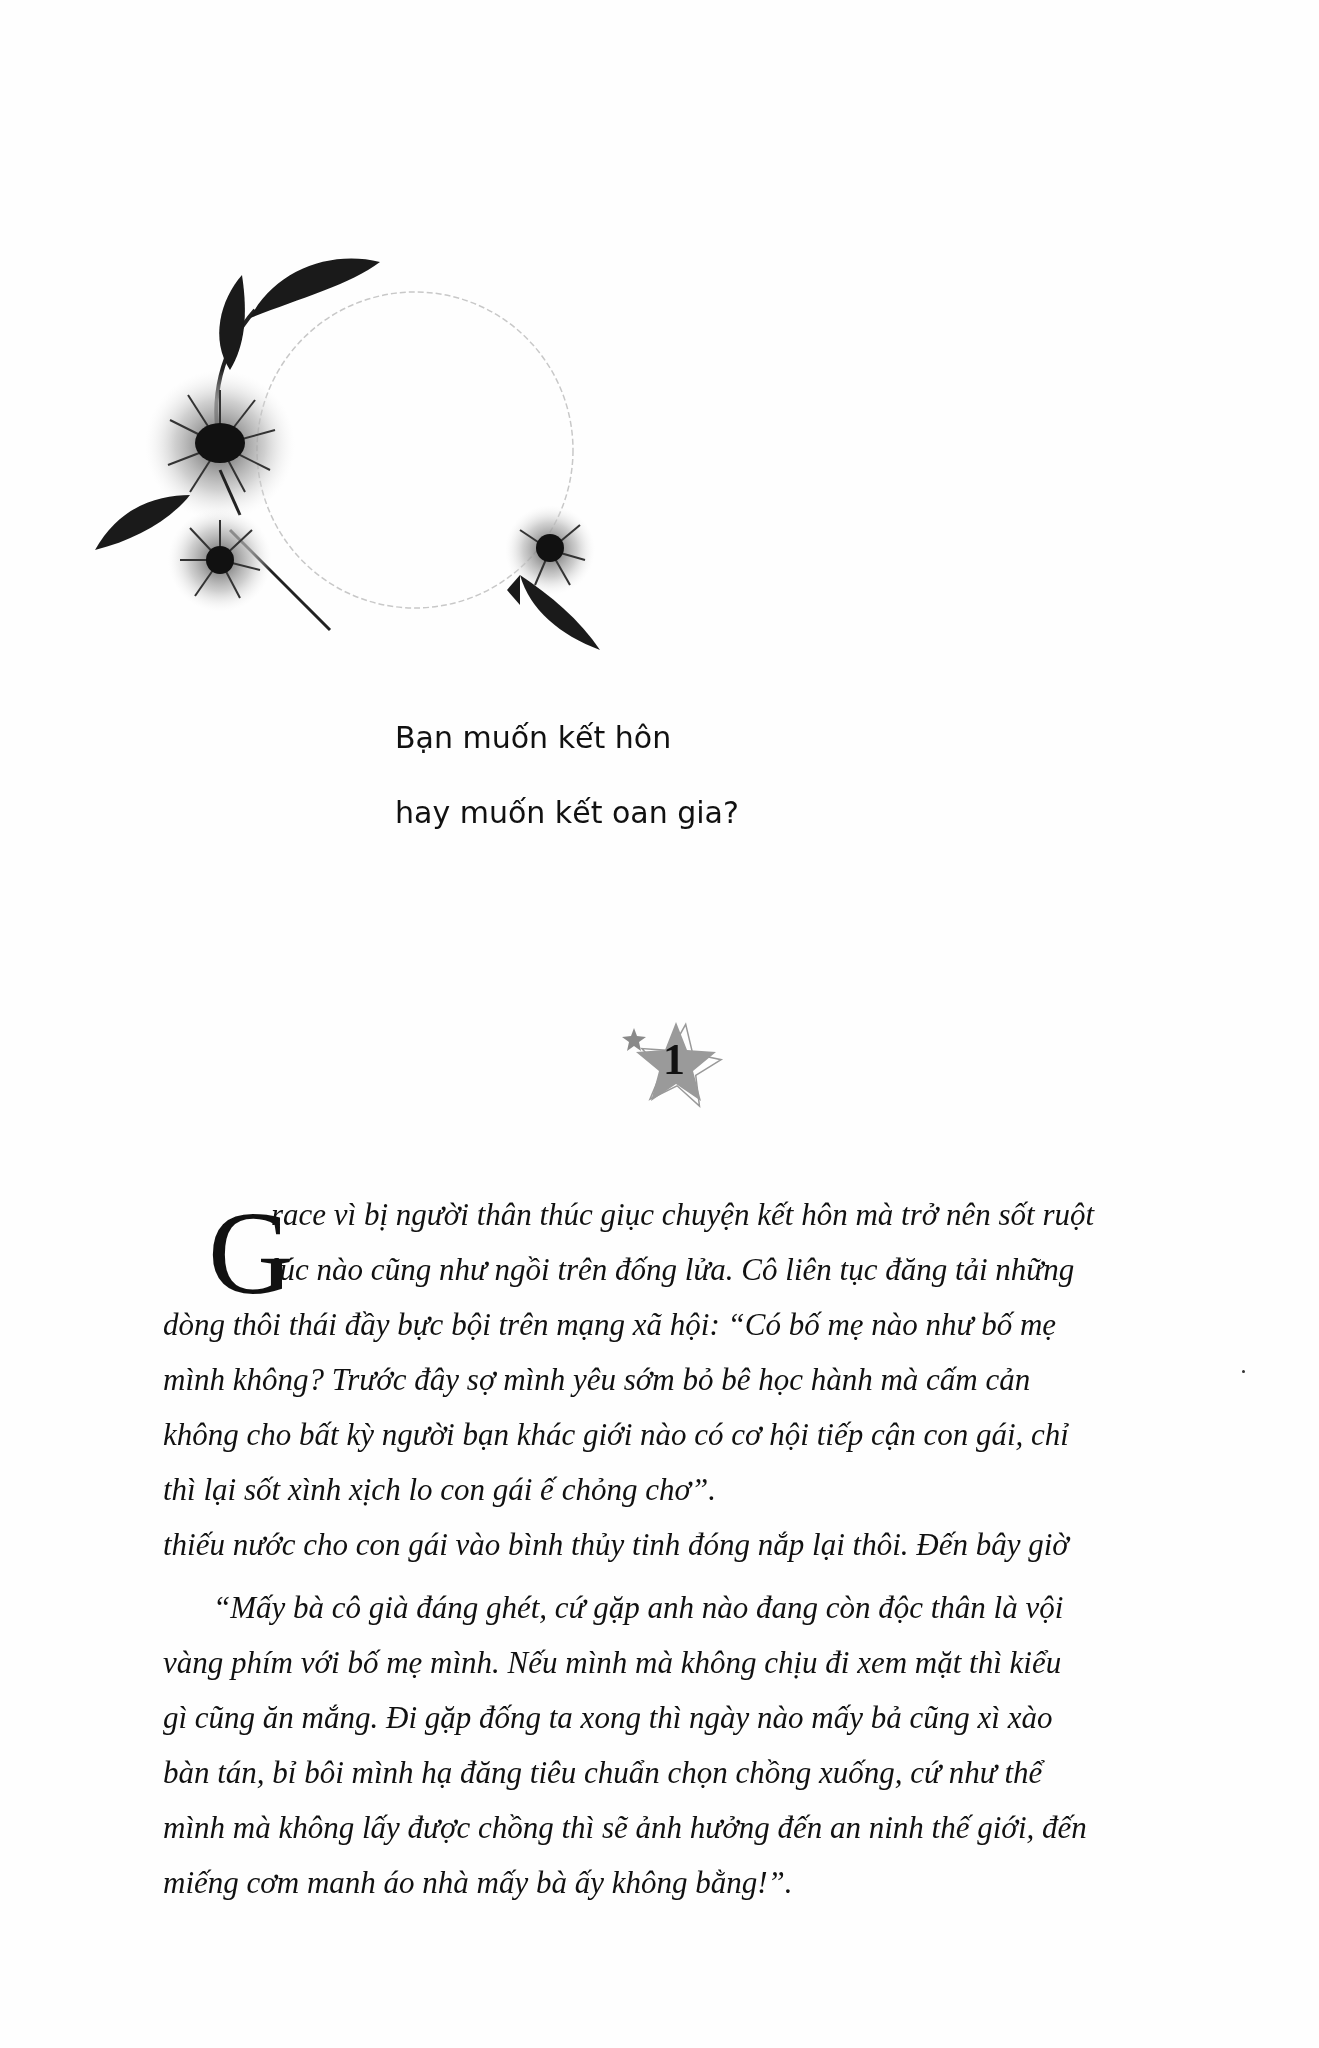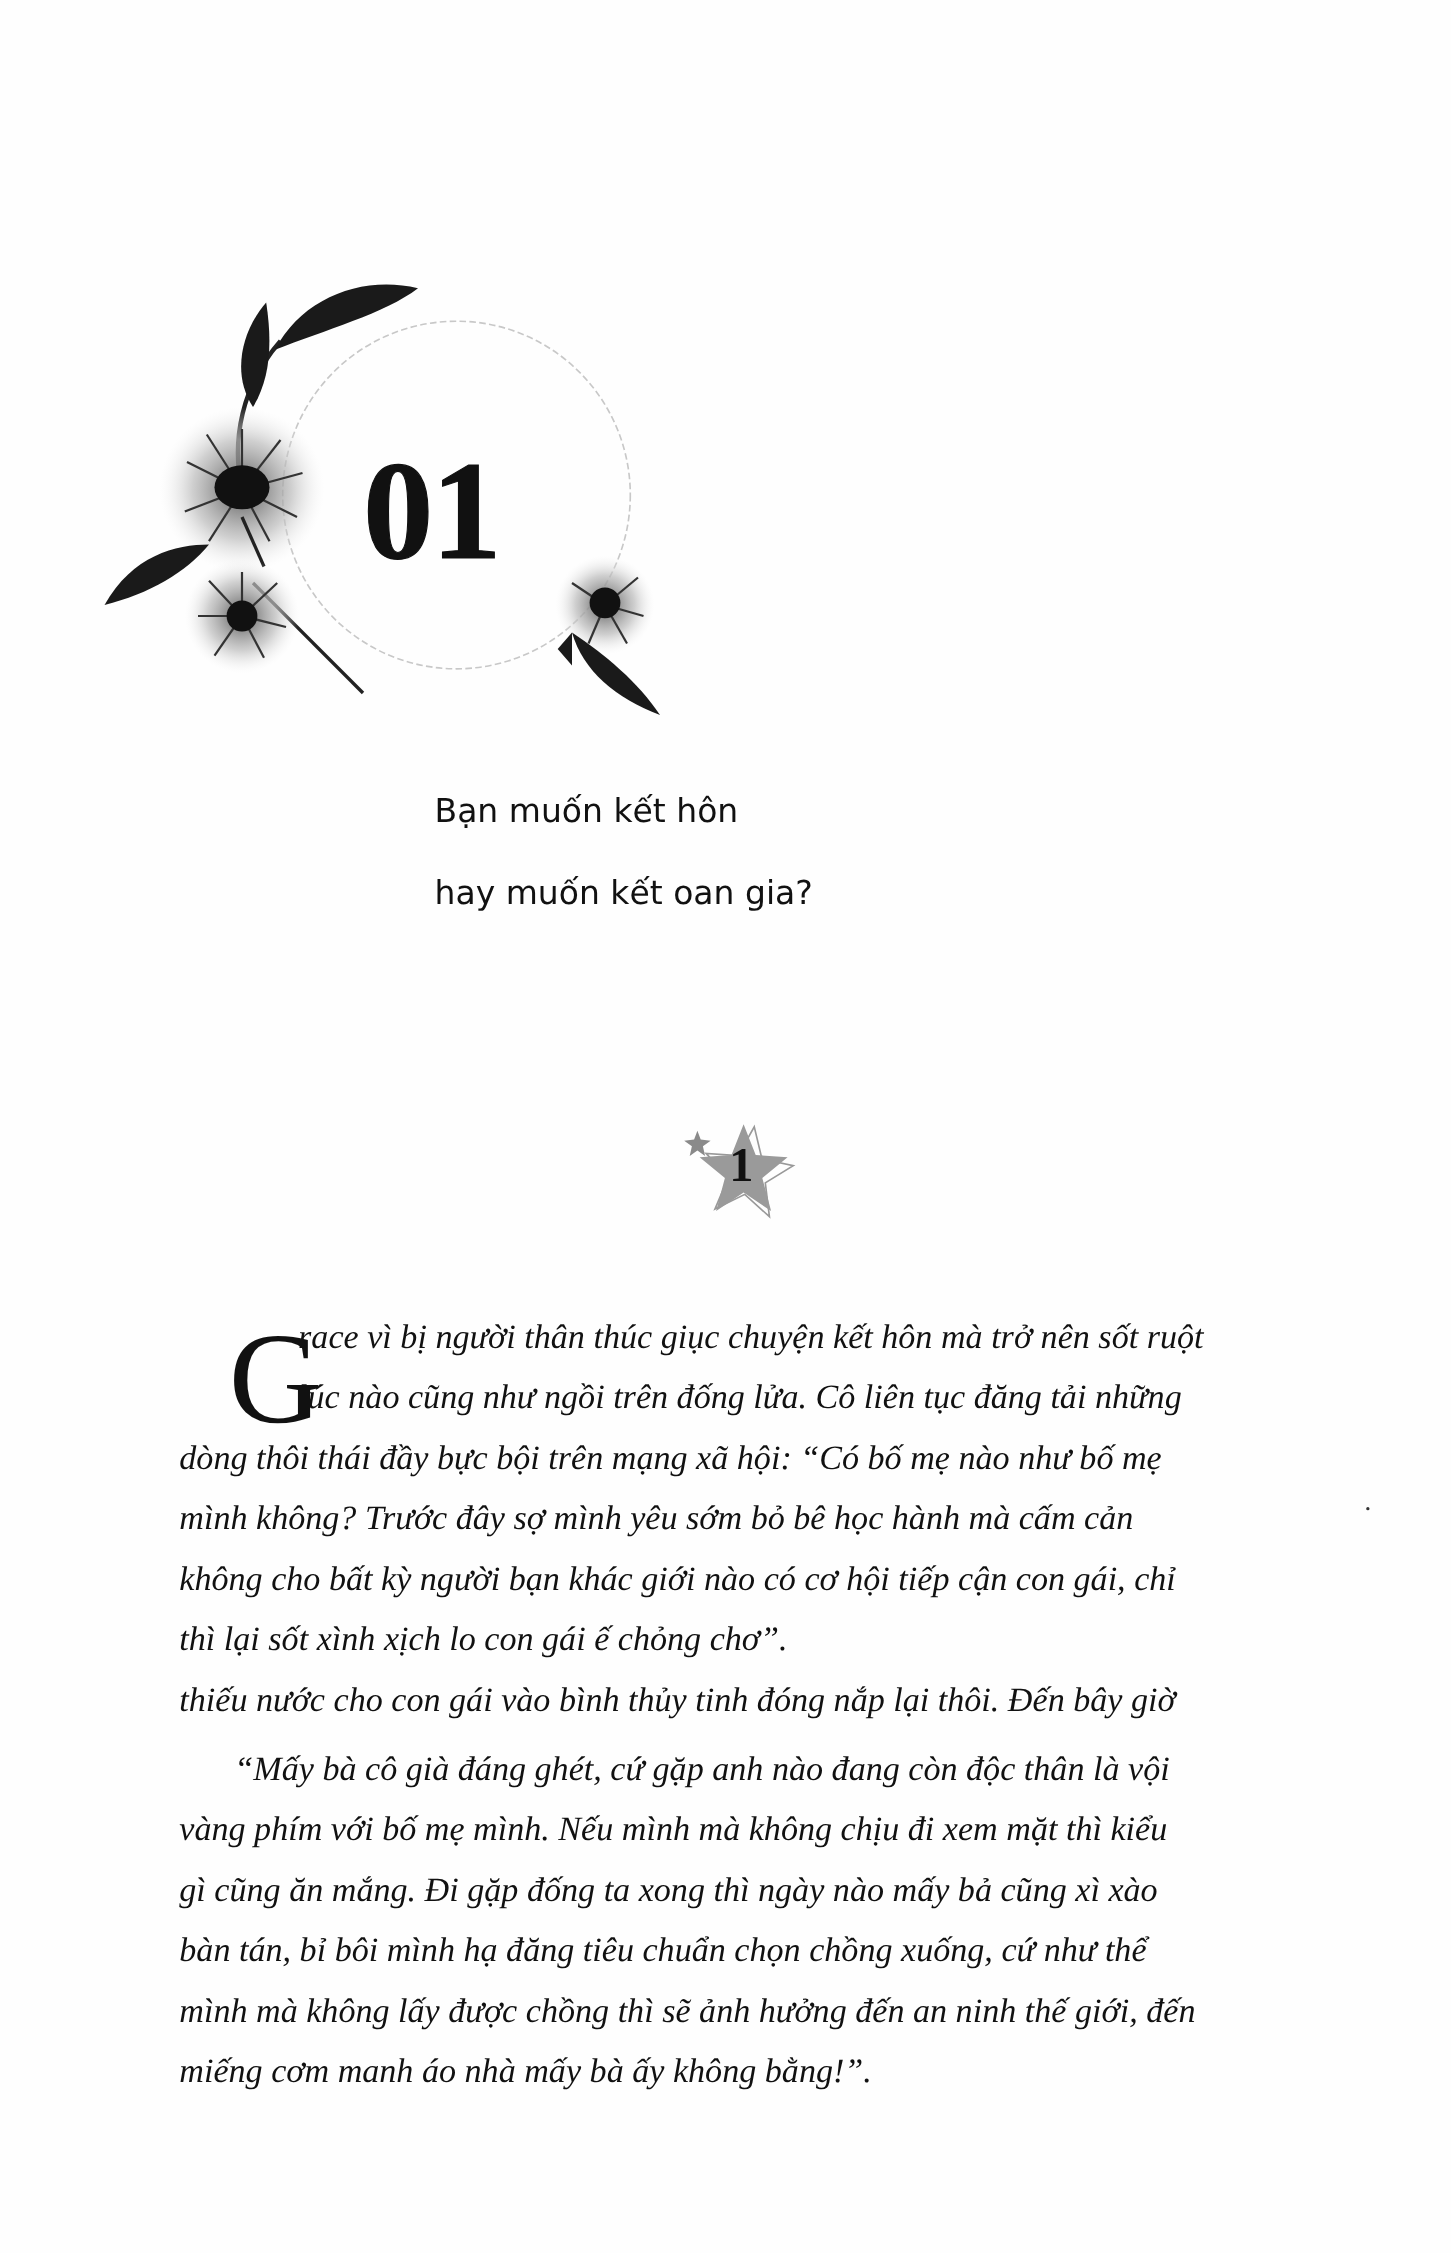--- a/index.html
+++ b/index.html
@@ -102,21 +102,20 @@
       <line x1="470" y1="320" x2="490" y2="355"></line>
       <line x1="470" y1="320" x2="455" y2="355"></line>
       <line x1="470" y1="320" x2="440" y2="300"></line>
     </g>
     <circle cx="470" cy="318" r="14" fill="#111"></circle>
 
     <path d="M520 420 C 480 405, 450 380, 440 345 C 470 365, 500 390, 520 420 Z" fill="#1a1a1a"></path>
     <path d="M427 360 L 440 345 L 440 375 Z" fill="#1a1a1a"></path>
   </svg>
 
-  <div class="chapter-number">01</div>
 
   <h1 class="chapter-title">
     <span>Bạn muốn kết hôn</span>
     <span>hay muốn kết oan gia?</span>
   </h1>
 
   <svg class="section-star" viewBox="0 0 110 110">
     <polygon points="14,18 17,26 26,27 19,32 21,41 14,36 7,41 9,32 2,27 11,26" fill="#8a8a8a"></polygon>
     <polygon points="60,14 71,42 100,44 77,63 85,93 60,76 35,93 43,63 20,44 49,42" fill="none" stroke="#999" stroke-width="1.5" transform="rotate(8 60 55)"></polygon>
     <polygon points="56,12 67,40 96,42 73,61 81,91 56,74 31,91 39,61 16,42 45,40" fill="#9a9a9a"></polygon>

